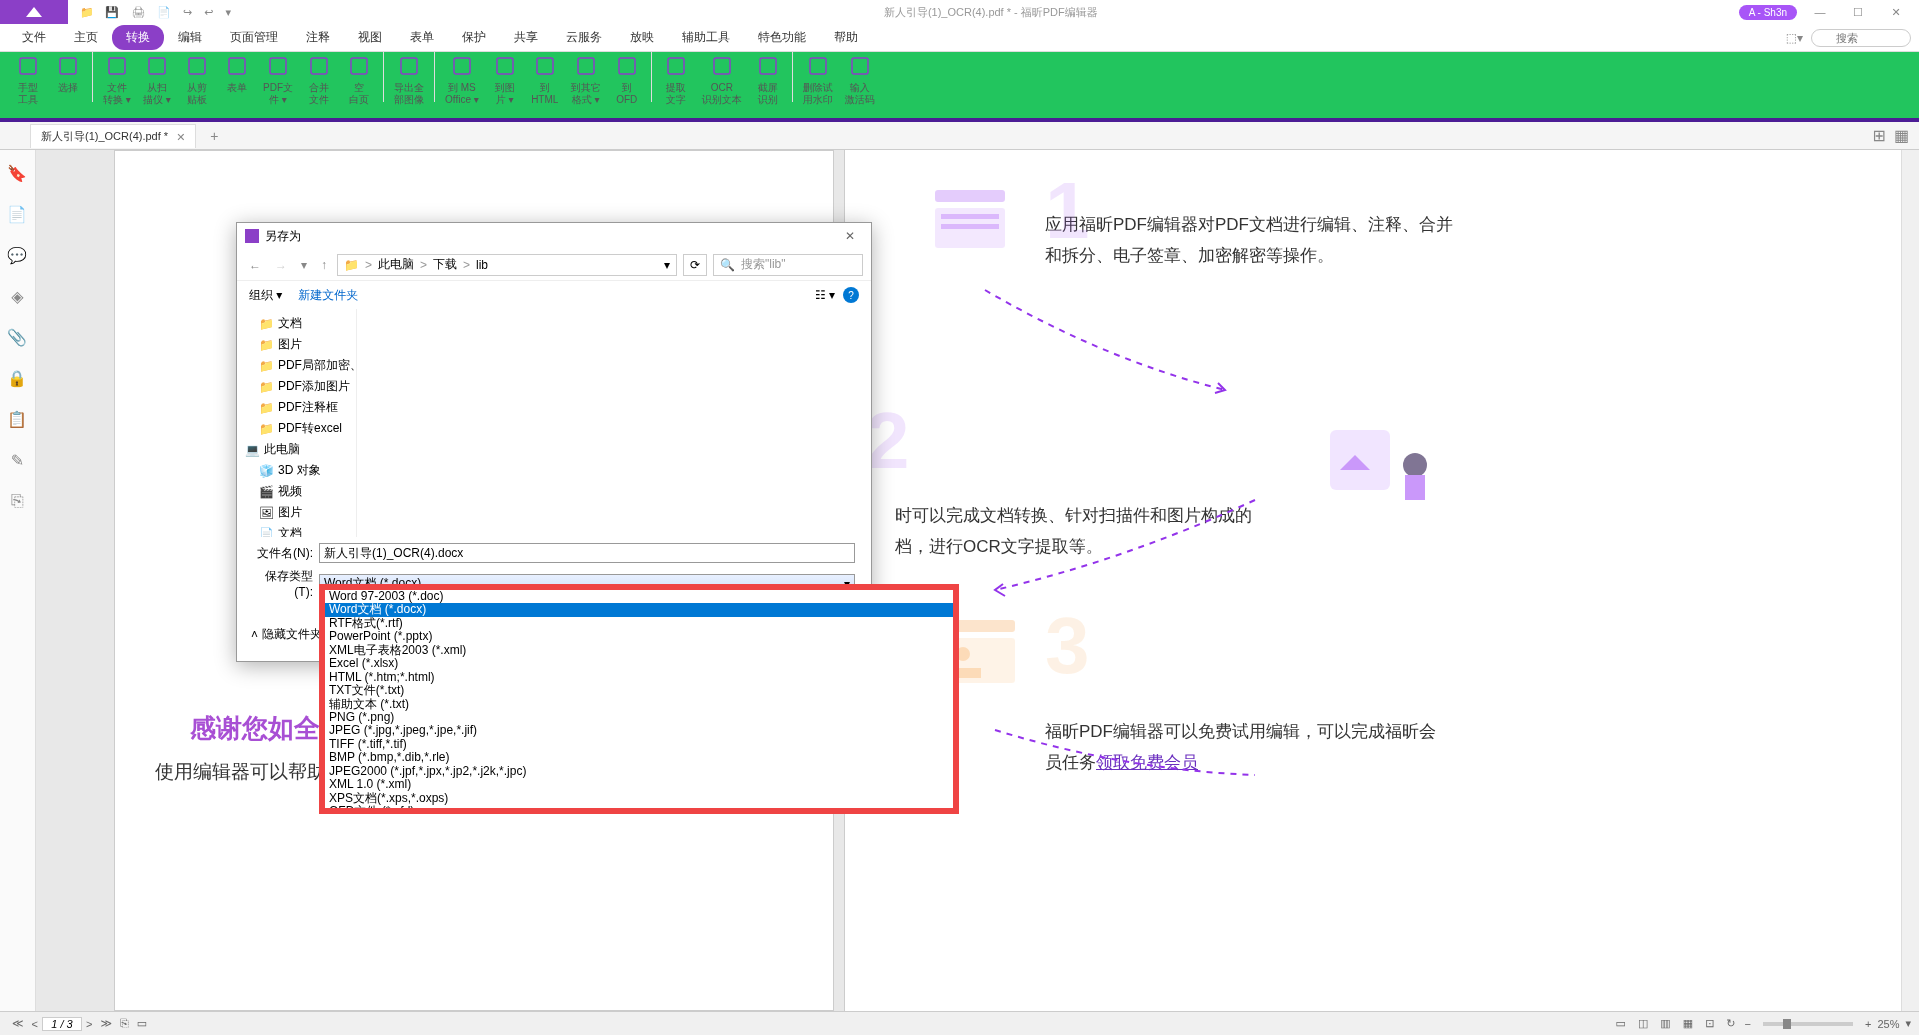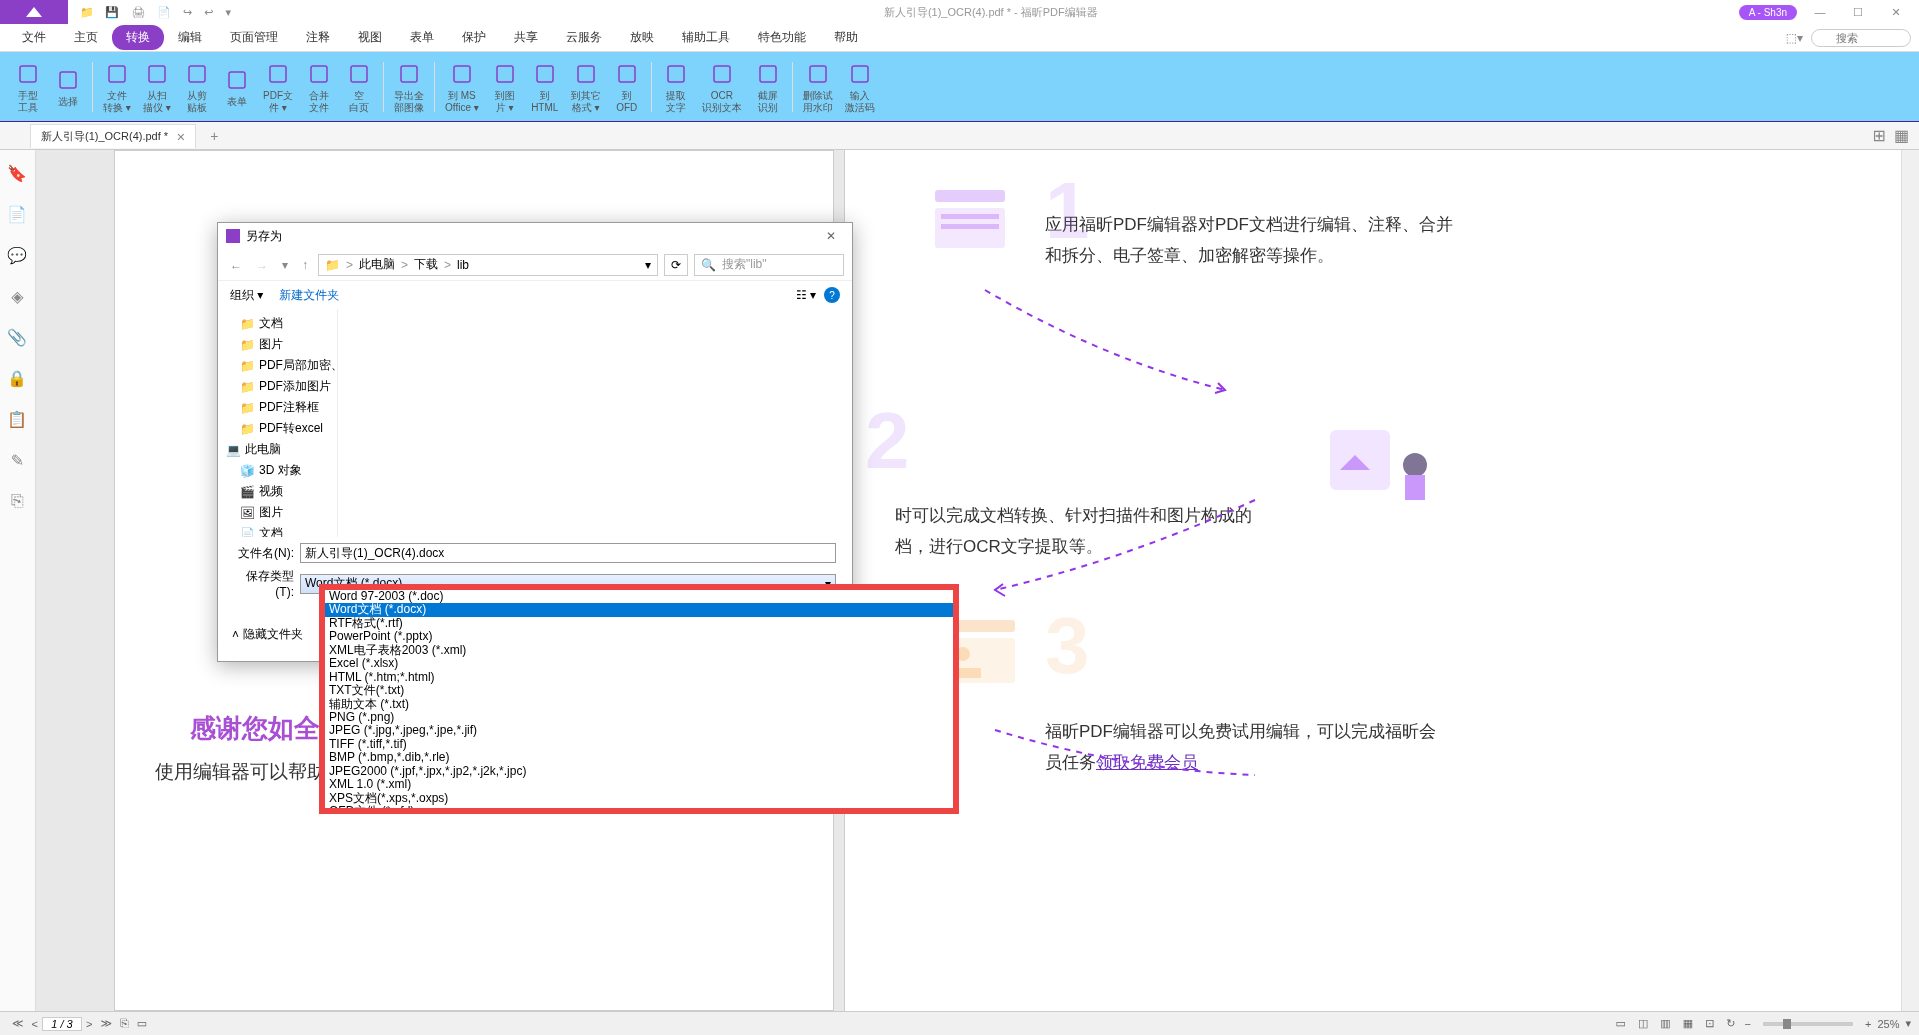--- a/index.html
+++ b/index.html
@@ -18,21 +18,21 @@
 
 
 .menubar { height: 28px; background: #fff; display: flex; align-items: center; padding: 0 8px; font-size: 12px; border-bottom: 1px solid #ddd; }
 .menubar .menu-item { padding: 4px 14px; color: #333; cursor: pointer; }
 .menubar .menu-item.active { background: #8b3fc7; color: #fff; border-radius: 12px; }
 .menubar .right-controls { margin-left: auto; display: flex; align-items: center; gap: 8px; }
 .menubar .search-box { border: 1px solid #ccc; border-radius: 12px; padding: 2px 10px 2px 24px; width: 100px; font-size: 11px; color: #999; position: relative; }
 .menubar .search-icon-sm { position: absolute; left: 8px; top: 3px; }
 
 
-.ribbon { height: 70px; background: #7dd3fc; display: flex; align-items: center; padding: 0 8px; border-bottom: 1px solid #4c1d95; }
+.ribbon { height: 70px; background: #22c55e; display: flex; align-items: flex-start; padding: 0 8px; border-bottom: 4px solid #4c1d95; }
 .ribbon-group { display: flex; flex-direction: column; align-items: center; padding: 0 10px; cursor: pointer; }
 .ribbon-group.small-pad { padding: 0 6px; }
 .ribbon-group .icon { width: 28px; height: 28px; display: flex; align-items: center; justify-content: center; }
 .ribbon-group .label { font-size: 10px; color: #555; text-align: center; line-height: 1.2; margin-top: 2px; }
 .ribbon-sep { width: 1px; height: 50px; background: #ddd; margin: 0 4px; }
 
 
 .doctabs { height: 28px; background: #f5f5f5; display: flex; align-items: center; padding-left: 30px; border-bottom: 1px solid #ccc; }
 .doctab { padding: 4px 10px; font-size: 11px; color: #333; display: flex; align-items: flex-end; gap: 8px; background: #fff; border-top: 1px solid #ddd; border-left: 1px solid #ddd; border-right: 1px solid #ddd; }
 .doctab .close { color: #888; cursor: pointer; }
@@ -72,21 +72,21 @@
 
 .statusbar { height: 24px; background: #f0f0f0; border-top: 1px solid #ccc; display: flex; align-items: center; font-size: 11px; color: #666; padding: 0 8px; }
 .statusbar .nav-btn { padding: 0 4px; cursor: pointer; }
 .statusbar .page-input { border: 1px solid #ccc; width: 40px; text-align: center; font-size: 11px; font-style: italic; }
 .statusbar .right-status { margin-left: auto; display: flex; align-items: center; gap: 6px; }
 .statusbar .view-btn { padding: 0 3px; cursor: pointer; }
 .statusbar .zoom-slider { width: 90px; height: 4px; background: #ccc; margin: 0 6px; position: relative; }
 .statusbar .zoom-slider .thumb { width: 8px; height: 10px; background: #888; position: absolute; left: 20px; top: -3px; }
 
 
-.dialog { position: absolute; left: 217px; top: 222px; width: 636px; height: 440px; background: #fff; border: 1px solid #999; box-shadow: 0 4px 20px rgba(0,0,0,0.3); z-index: 100; }
+.dialog { position: absolute; left: 236px; top: 222px; width: 636px; height: 440px; background: #fff; border: 1px solid #999; box-shadow: 0 4px 20px rgba(0,0,0,0.3); z-index: 100; }
 .dialog-title { height: 26px; display: flex; align-items: center; padding: 0 8px; font-size: 12px; }
 .dialog-title .icon-sm { width: 14px; height: 14px; margin-right: 6px; background: #8b3fc7; }
 .dialog-title .close-btn { margin-left: auto; cursor: pointer; padding: 2px 8px; color: #666; }
 .dialog-nav { height: 32px; display: flex; align-items: center; padding: 0 8px; gap: 6px; font-size: 12px; border-bottom: 1px solid #eee; }
 .dialog-nav .nav-arrow { color: #888; padding: 0 4px; cursor: pointer; }
 .dialog-nav .path-box { flex: 1; border: 1px solid #ccc; height: 22px; display: flex; align-items: center; padding: 0 6px; gap: 6px; }
 .dialog-nav .path-box .sep { color: #999; }
 .dialog-nav .refresh { border: 1px solid #ccc; width: 24px; height: 22px; display: flex; align-items: center; justify-content: center; cursor: pointer; }
 .dialog-nav .search-box-dlg { border: 1px solid #ccc; height: 22px; width: 150px; display: flex; align-items: center; padding: 0 6px; gap: 6px; color: #999; }
 .dialog-toolbar { height: 28px; display: flex; align-items: center; padding: 0 12px; font-size: 12px; gap: 16px; }

